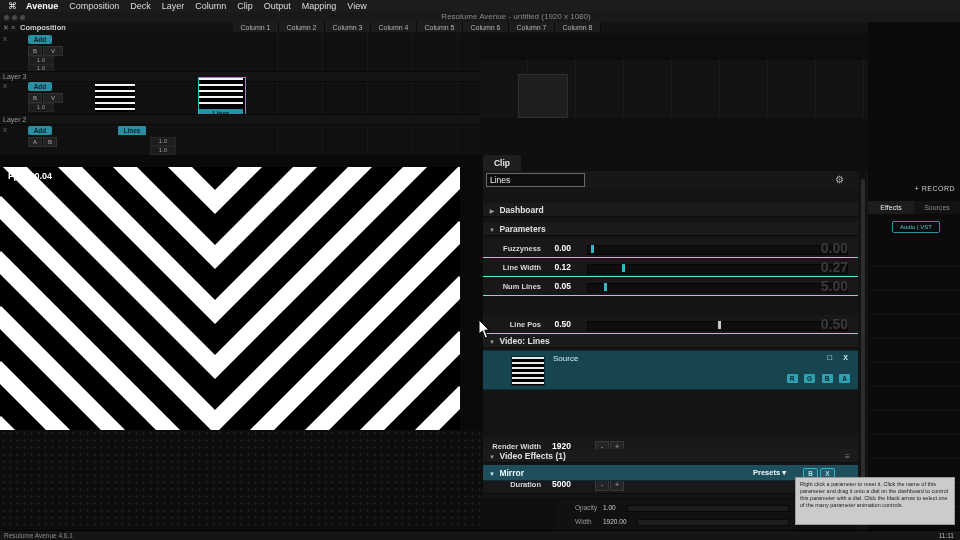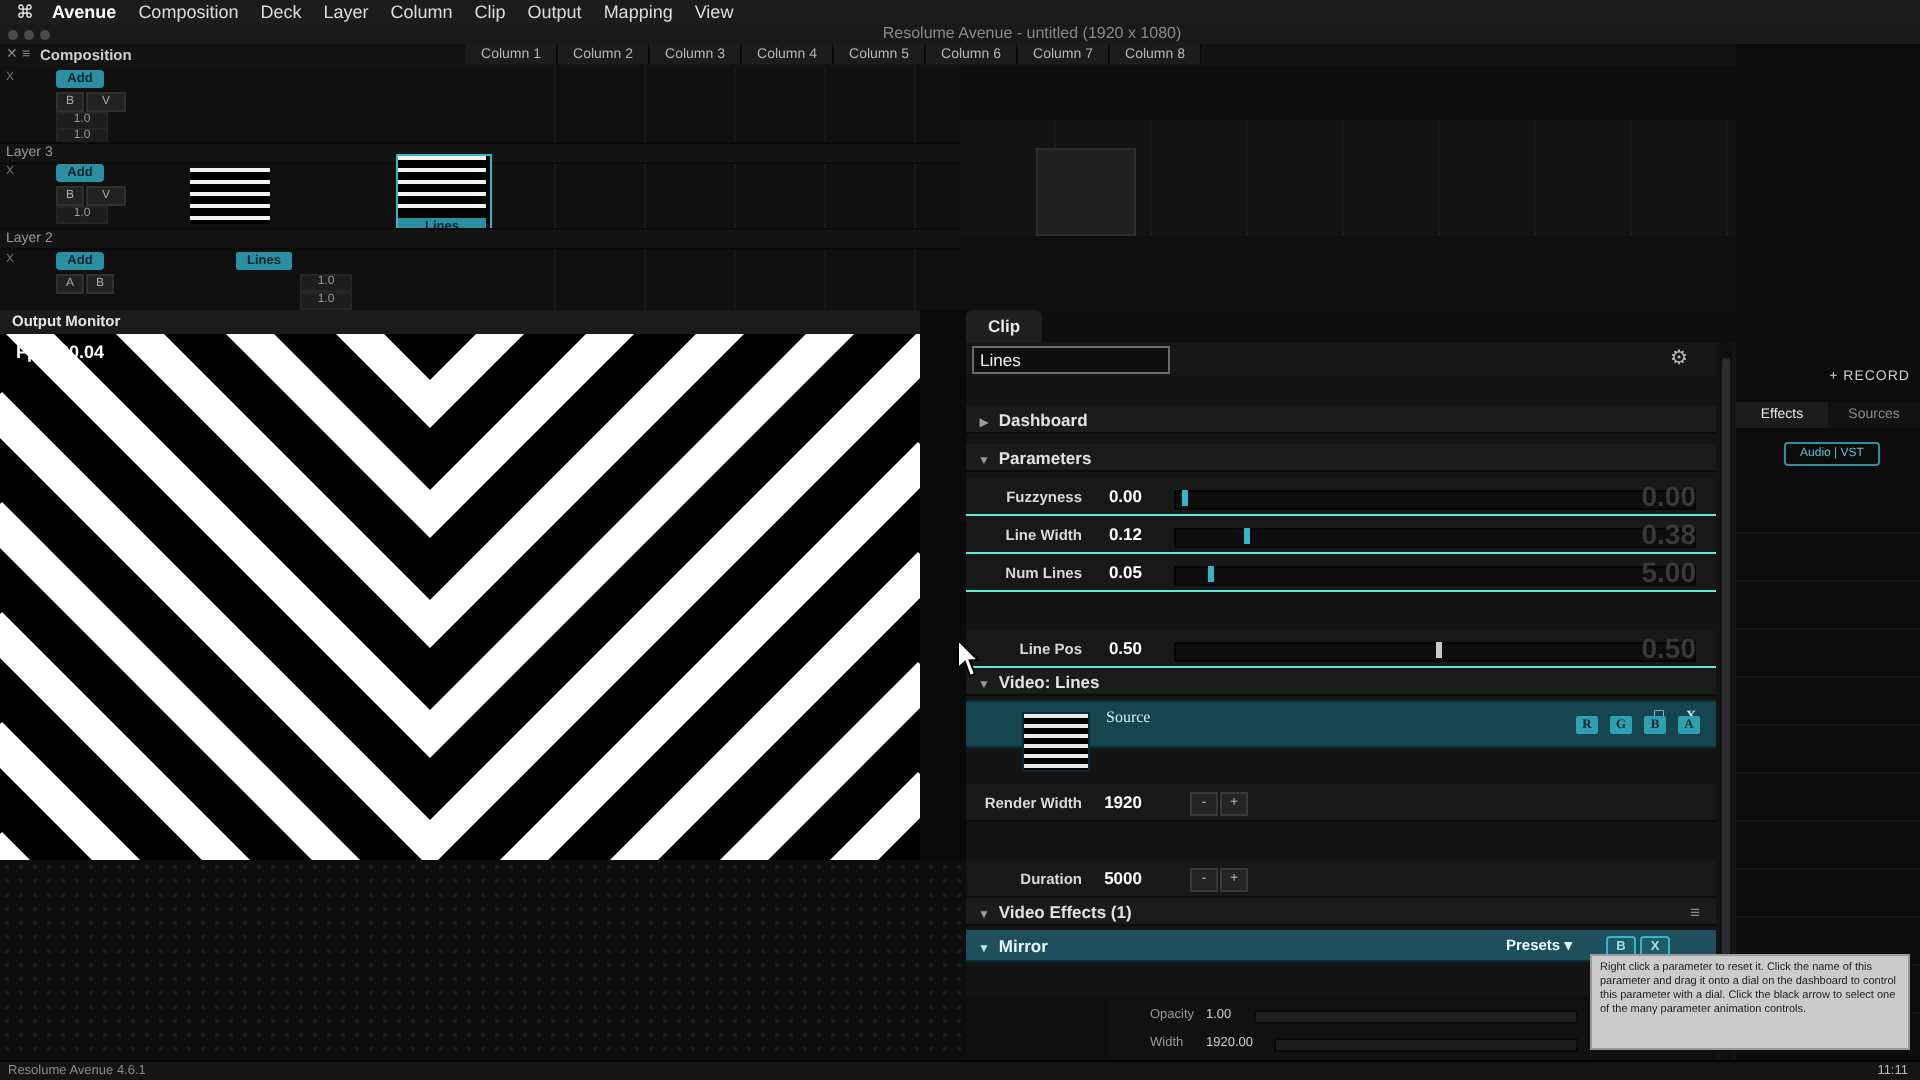--- a/index.html
+++ b/index.html
@@ -58,28 +58,28 @@
   .sechdr{height:14px;background:#1b1b1b;border-bottom:1px solid #0c0c0c;font-size:8.5px;line-height:14px;color:#e2e2e2;}
   .tri{display:inline-block;width:10px;text-align:center;font-size:6px;color:#9a9a9a;margin-left:4px;}
   .sechdr b{font-weight:bold;}
   .prow{height:19px;background:#181818;border-bottom:1px solid #5eead4;}
   .plabel{position:absolute;left:2px;top:0;width:56px;text-align:right;font-size:7.5px;line-height:19px;color:#d8d8d8;font-weight:bold;}
   .pval{position:absolute;left:60px;top:0;width:28px;text-align:right;font-size:8.5px;line-height:19px;color:#fff;font-weight:bold;}
   .track{position:absolute;left:104px;right:10px;top:5.5px;height:8px;background:rgba(8,8,8,.55);border:1px solid #060606;z-index:1;}
   .marker{position:absolute;top:-1px;width:3px;height:8px;background:var(--accent);}
   .m-light{background:#c9c9c9;}
   .ghost{position:absolute;right:10px;top:0;font-size:14px;font-weight:bold;line-height:19px;color:#3a3a3a;z-index:2;}
-  .srcblock{height:24px;background:#17454f;border-top:1px solid #0b2e36;border-bottom:1px solid #0b2e36;font-family:Liberation Serif, serif;}
+  .srcblock{height:40px;background:#17454f;border-top:1px solid #0b2e36;border-bottom:1px solid #0b2e36;}
   .srcthumb{position:absolute;left:28px;top:5px;width:32px;height:28px;border:1px solid #0a2a31;background:#000;background-image:repeating-linear-gradient(180deg,#e8e8e8 0 2px,#000 2px 5px);}
   .srclabel{position:absolute;left:70px;top:3px;font-size:8px;color:#d5eef3;}
   .srcexp{position:absolute;right:26px;top:2px;font-size:8px;color:#cfeef3;}
   .srcx{position:absolute;right:10px;top:3px;font-size:7px;font-weight:bold;color:#cfeef3;}
   .rgba{position:absolute;right:8px;bottom:4px;}
   .rgba span{display:inline-block;width:11px;height:9px;margin-left:2px;background:#2f9fb2;color:#05262b;font-size:6.5px;font-weight:bold;text-align:center;line-height:9px;border-radius:1px;}
-  .steprow{height:19px;background:#181818;border-bottom:1px solid #0d0d0d;}
+  .steprow{height:19px;background:#181818;border-bottom:1px solid #0d0d0d;margin-top:45px;}
   .stepbtn{position:absolute;top:4px;width:12px;height:10px;background:#242424;border:1px solid #383838;color:#b5b5b5;font-size:7px;text-align:center;line-height:10px;}
   .mirrow{height:16px;background:var(--accent-dark);border-bottom:1px solid #0c2c34;font-size:8.5px;line-height:16px;color:#ecf8fa;}
   .presets{position:absolute;left:270px;top:0;font-size:7.5px;font-weight:bold;line-height:16px;color:#f0fafc;}
   .mbtn{position:absolute;top:3px;width:13px;height:10px;border:1px solid var(--accent);color:#9fe1ea;font-size:6.5px;font-weight:bold;text-align:center;line-height:10px;border-radius:2px;background:rgba(53,181,200,.12);}
   .blendrow{height:19px;background:#181818;border-bottom:1px solid #0d0d0d;}
   .dropdown{position:absolute;left:64px;top:3px;width:62px;height:12px;background:#2b2b2b;border:1px solid #3d3d3d;border-radius:2px;font-size:8px;line-height:12px;color:#e0e0e0;padding-left:4px;box-sizing:border-box;}
   .ddcaret{position:absolute;right:3px;top:0;font-size:6px;color:#999;line-height:12px;}
   .panel-bottom{top:343px;height:32px;background:#0f0f0f;}
   .scrolltrack{position:absolute;left:377px;top:16px;width:6px;height:359px;background:#101010;}
   .scrollthumb{position:absolute;left:1px;top:8px;width:4px;height:300px;background:#2d2d2d;border-radius:2px;}
@@ -162,21 +162,20 @@
   <div class="abs lineschip" style="left:118px;top:126px">Lines</div>
   <div class="abs valchip" style="left:150px;top:137px">1.0</div>
   <div class="abs valchip" style="left:150px;top:146px">1.0</div>
 
   <div class="abs area-a"></div>
   <div class="abs area-b"></div>
   <div class="abs area-b-cell"></div>
   <div class="abs area-c"></div>
   <div class="abs area-d"></div>
 
-  <div class="abs om-header">Output Monitor</div>
   <div class="abs om-body">
     <svg width="460" height="263" viewBox="0 0 460 263">
       <g stroke="#ffffff" stroke-width="17" fill="none" stroke-linejoin="miter">
         <polyline points="-5,-185 215,35 465,-215"></polyline>
         <polyline points="-5,-130 215,90 465,-160"></polyline>
         <polyline points="-5,-75 215,145 465,-105"></polyline>
         <polyline points="-5,-20 215,200 465,-50"></polyline>
         <polyline points="-5,35 215,255 465,5"></polyline>
         <polyline points="-5,90 215,310 465,60"></polyline>
         <polyline points="-5,145 215,365 465,115"></polyline>
@@ -211,21 +210,21 @@
       <span class="plabel">Fuzzyness</span>
       <span class="pval">0.00</span>
       <span class="ghost">0.00</span>
       <div class="track">
         <span class="marker" style="left: 1%;"></span>
       </div>
     </div>
     <div class="cp prow" style="top:103px">
       <span class="plabel">Line Width</span>
       <span class="pval">0.12</span>
-      <span class="ghost">0.38</span>
+      <span class="ghost">0.27</span>
       <div class="track">
         <span class="marker" style="left: 13%;"></span>
       </div>
     </div>
     <div class="cp prow" style="top:122px">
       <span class="plabel">Num Lines</span>
       <span class="pval">0.05</span>
       <span class="ghost">5.00</span>
       <div class="track">
         <span class="marker" style="left: 6%;"></span>

